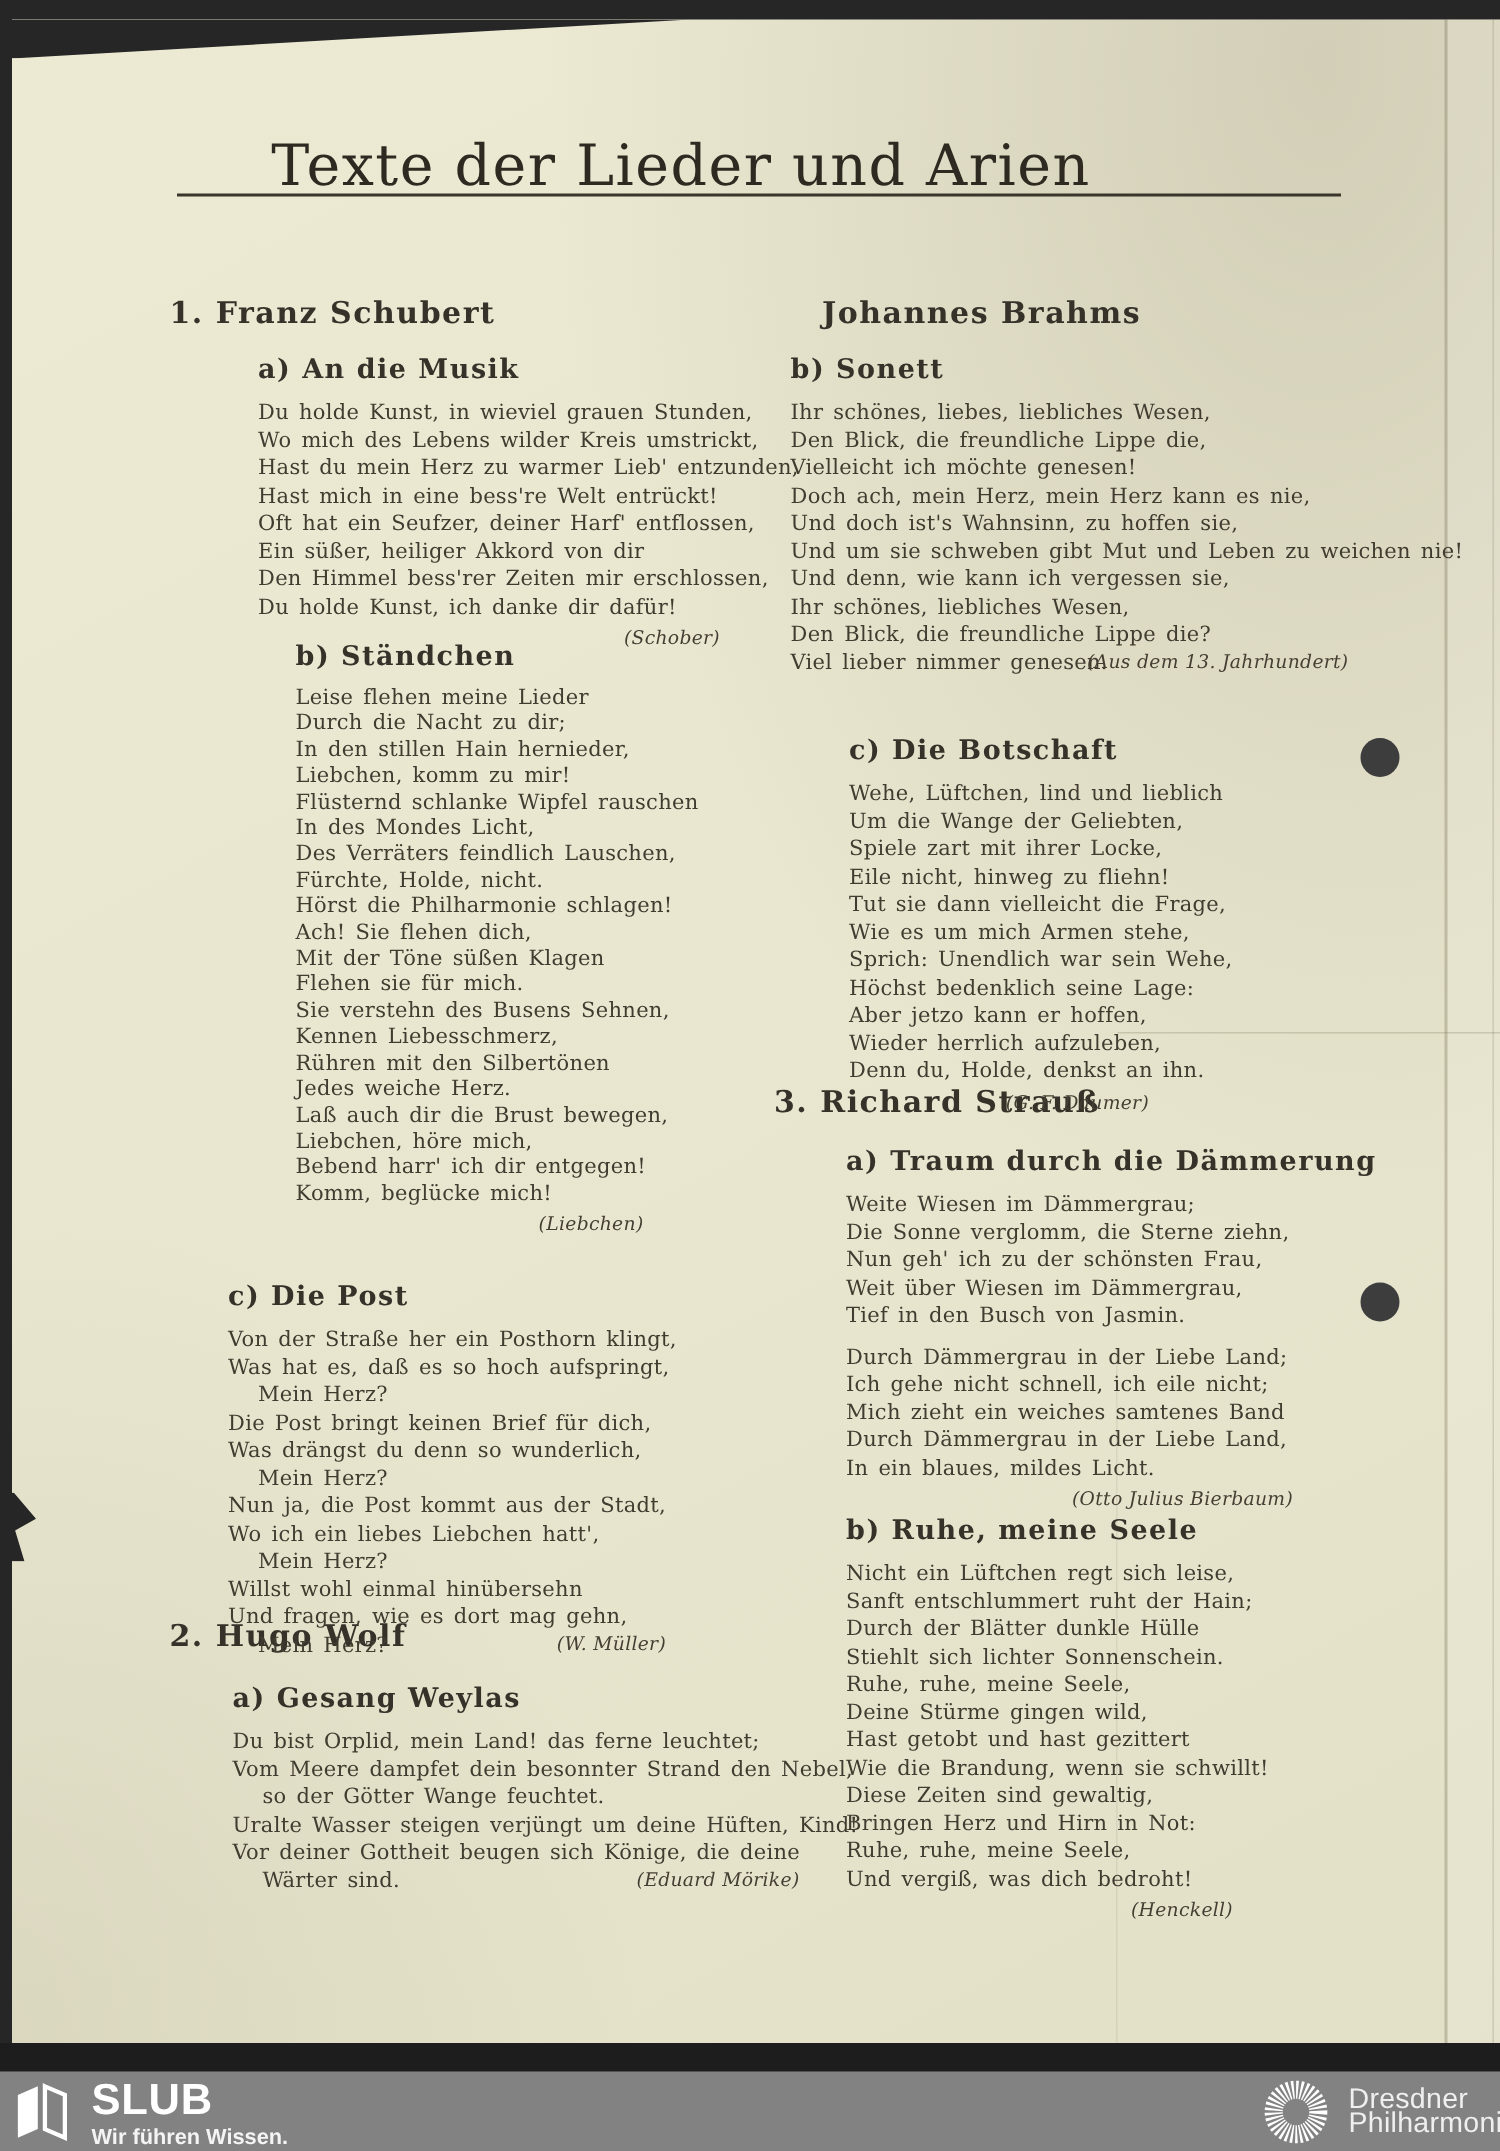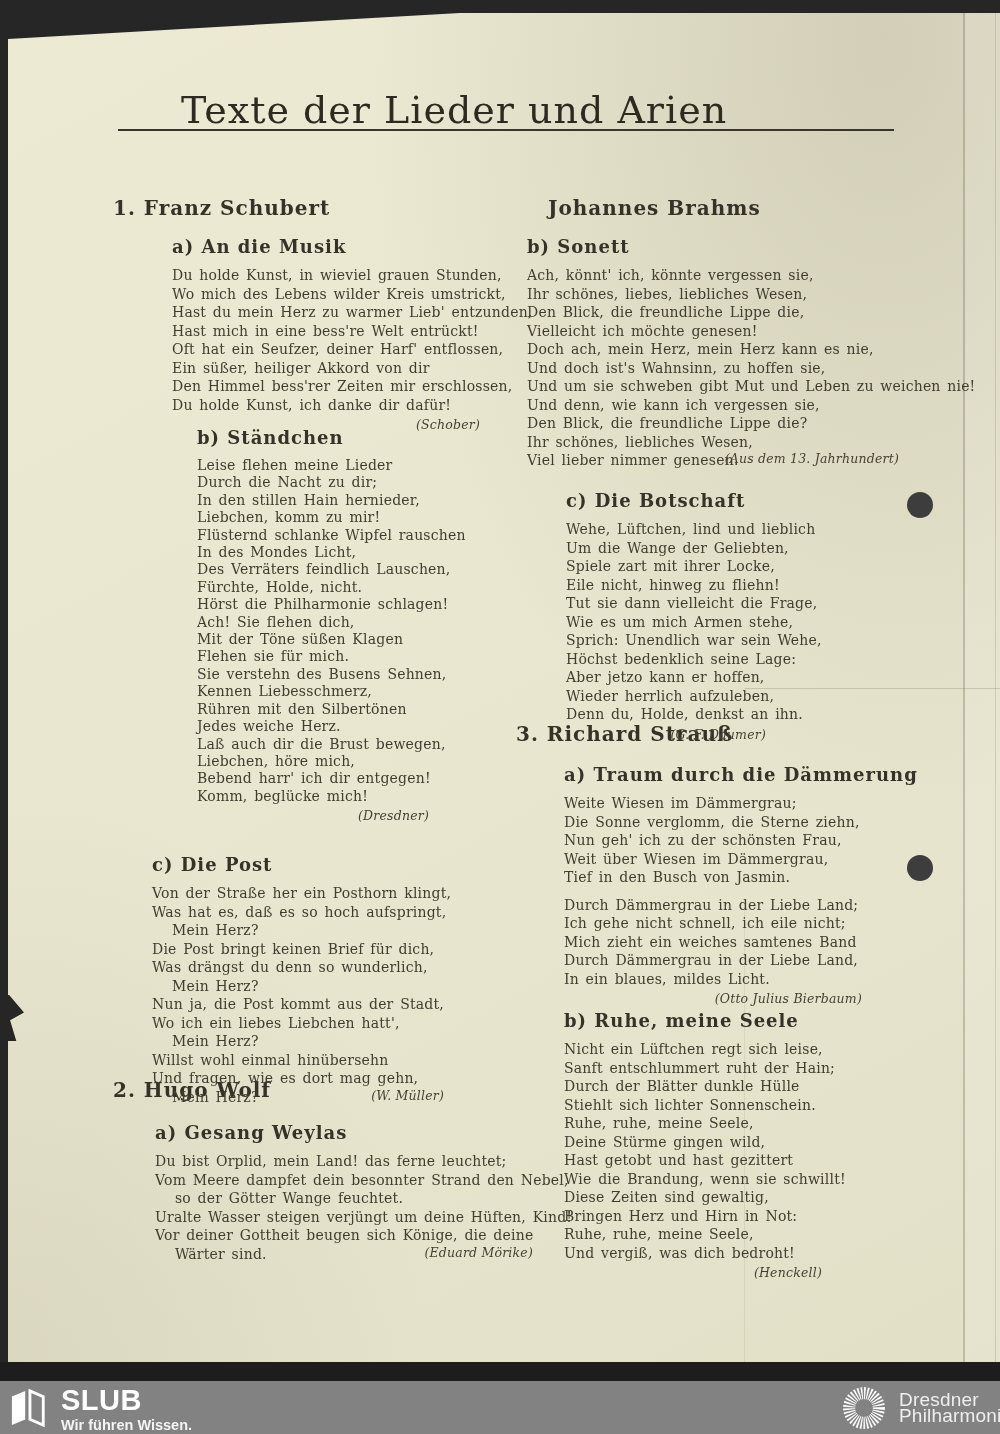--- a/index.html
+++ b/index.html
@@ -150,21 +150,21 @@
       <div class="poem-line">Flehen sie für mich.</div>
       <div class="poem-line">Sie verstehn des Busens Sehnen,</div>
       <div class="poem-line">Kennen Liebesschmerz,</div>
       <div class="poem-line">Rühren mit den Silbertönen</div>
       <div class="poem-line">Jedes weiche Herz.</div>
       <div class="poem-line">Laß auch dir die Brust bewegen,</div>
       <div class="poem-line">Liebchen, höre mich,</div>
       <div class="poem-line">Bebend harr' ich dir entgegen!</div>
       <div class="poem-line">Komm, beglücke mich!</div>
     </div>
-  <div class="attribution">(Dresdner)</div>
+  <div class="attribution">(Liebchen)</div>
 </div>
 
 <div class="song s-post">
   <div class="song-label">c) Die Post</div>
   <div class="poem">
       <div class="poem-line">Von der Straße her ein Posthorn klingt,</div>
       <div class="poem-line">Was hat es, daß es so hoch aufspringt,</div>
       <div class="poem-line">   Mein Herz?</div>
       <div class="poem-line">Die Post bringt keinen Brief für dich,</div>
       <div class="poem-line">Was drängst du denn so wunderlich,</div>
@@ -188,30 +188,29 @@
       <div class="poem-line">Uralte Wasser steigen verjüngt um deine Hüften, Kind!</div>
       <div class="poem-line">Vor deiner Gottheit beugen sich Könige, die deine</div>
       <div class="poem-line">   Wärter sind.</div>
     </div>
   <div class="attribution attr-inline">(Eduard Mörike)</div>
 </div>
 
 <div class="song s-sonett">
   <div class="song-label">b) Sonett</div>
   <div class="poem">
-      <div class="poem-line">Ach, könnt' ich, könnte vergessen sie,</div>
       <div class="poem-line">Ihr schönes, liebes, liebliches Wesen,</div>
       <div class="poem-line">Den Blick, die freundliche Lippe die,</div>
       <div class="poem-line">Vielleicht ich möchte genesen!</div>
       <div class="poem-line">Doch ach, mein Herz, mein Herz kann es nie,</div>
       <div class="poem-line">Und doch ist's Wahnsinn, zu hoffen sie,</div>
       <div class="poem-line">Und um sie schweben gibt Mut und Leben zu weichen nie!</div>
       <div class="poem-line">Und denn, wie kann ich vergessen sie,</div>
+      <div class="poem-line">Ihr schönes, liebliches Wesen,</div>
       <div class="poem-line">Den Blick, die freundliche Lippe die?</div>
-      <div class="poem-line">Ihr schönes, liebliches Wesen,</div>
       <div class="poem-line">Viel lieber nimmer genesen.</div>
     </div>
   <div class="attribution attr-inline">(Aus dem 13. Jahrhundert)</div>
 </div>
 
 <div class="song s-botschaft">
   <div class="song-label">c) Die Botschaft</div>
   <div class="poem">
       <div class="poem-line">Wehe, Lüftchen, lind und lieblich</div>
       <div class="poem-line">Um die Wange der Geliebten,</div>

